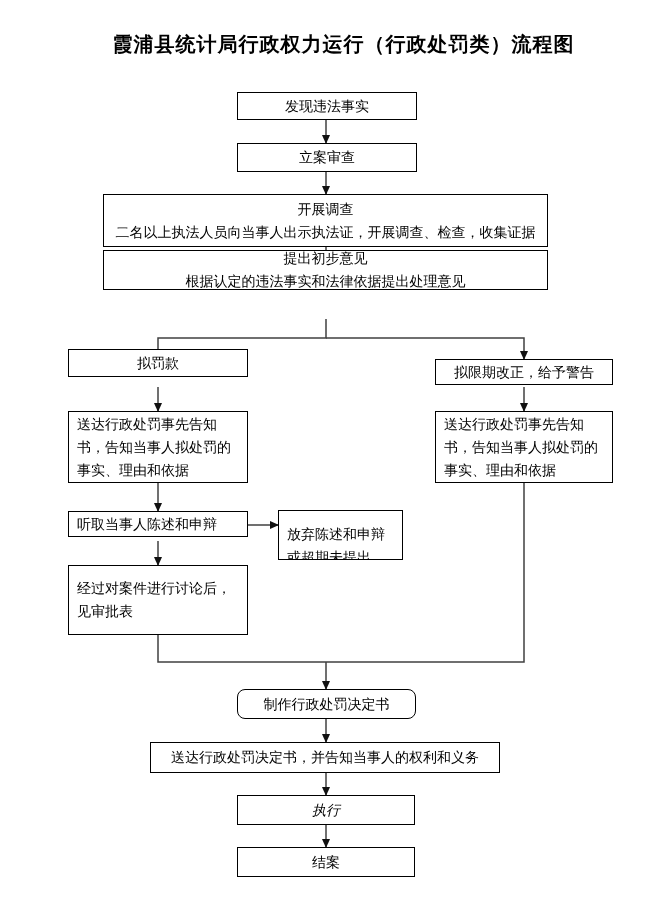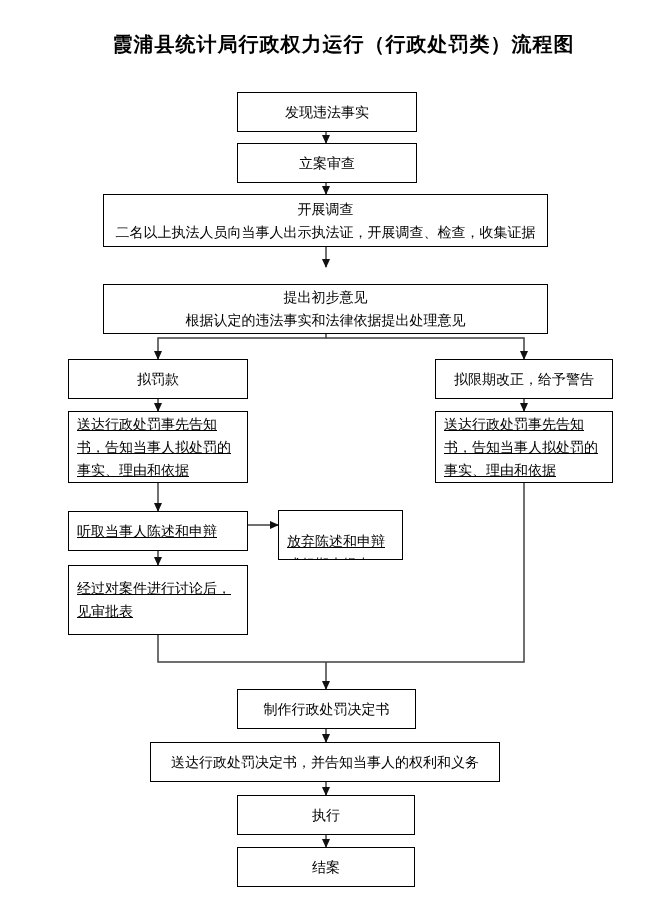--- a/index.html
+++ b/index.html
@@ -51,30 +51,29 @@
     border: 1.5px solid var(--box-border);
     background: var(--background);
     color: var(--text);
     font-size: 14px;
     line-height: 23px;
     display: flex;
     flex-direction: column;
     justify-content: center;
     align-items: center;
     text-align: center;
-    padding: 19px 6px;
+    padding: 12px 6px;
     white-space: nowrap;
     overflow: hidden;
   }
   .node.left {
     align-items: flex-start;
     text-align: left;
     padding-left: 8px;
     padding-right: 4px;
-    text-decoration: underline;
   }
 </style>
 </head>
 <body>
 
 <div class="canvas">
   <div class="title">霞浦县统计局行政权力运行（行政处罚类）流程图</div>
   <svg class="connectors-svg" width="663" height="920" viewBox="0 0 663 920" xmlns="http://www.w3.org/2000/svg">
     <defs>
       <marker id="arrowhead" markerUnits="userSpaceOnUse" markerWidth="10" markerHeight="10" refX="8" refY="4" orient="auto">
@@ -102,25 +101,25 @@
       <div class="node" style="left: 237px; top: 92px; width: 180px; height: 28px;">
         <div>发现违法事实</div>
       </div>
       <div class="node" style="left: 237px; top: 143px; width: 180px; height: 29px;">
         <div>立案审查</div>
       </div>
       <div class="node" style="left: 103px; top: 194px; width: 445px; height: 53px;">
         <div>开展调查</div>
         <div>二名以上执法人员向当事人出示执法证，开展调查、检查，收集证据</div>
       </div>
-      <div class="node" style="left: 103px; top: 284px; width: 445px; height: 50px;">
+      <div class="node" style="left: 103px; top: 250px; width: 445px; height: 40px;">
         <div>提出初步意见</div>
         <div>根据认定的违法事实和法律依据提出处理意见</div>
       </div>
-      <div class="node" style="left: 68px; top: 359px; width: 180px; height: 28px;">
+      <div class="node" style="left: 68px; top: 349px; width: 180px; height: 28px;">
         <div>拟罚款</div>
       </div>
       <div class="node" style="left: 435px; top: 359px; width: 178px; height: 16px;">
         <div>拟限期改正，给予警告</div>
       </div>
       <div class="node left" style="left: 68px; top: 411px; width: 180px; height: 72px;">
         <div>送达行政处罚事先告知</div>
         <div>书，告知当事人拟处罚的</div>
         <div>事实、理由和依据</div>
       </div>
@@ -133,26 +132,26 @@
         <div>听取当事人陈述和申辩</div>
       </div>
       <div class="node left" style="left: 278px; top: 510px; width: 125px; height: 50px; justify-content: space-between;">
         <div>放弃陈述和申辩</div>
         <div>或超期未提出</div>
       </div>
       <div class="node left" style="left: 68px; top: 565px; width: 180px; height: 70px;">
         <div>经过对案件进行讨论后，</div>
         <div>见审批表</div>
       </div>
-      <div class="node" style="left: 237px; top: 689px; width: 179px; height: 30px;">
+      <div class="node" style="left: 237px; top: 689px; width: 179px; height: 30px; border-radius: 8px;">
         <div>制作行政处罚决定书</div>
       </div>
       <div class="node" style="left: 150px; top: 742px; width: 350px; height: 31px;">
         <div>送达行政处罚决定书，并告知当事人的权利和义务</div>
       </div>
-      <div class="node" style="left: 237px; top: 795px; width: 178px; height: 30px;">
+      <div class="node" style="left: 237px; top: 795px; width: 178px; height: 30px; font-style: italic;">
         <div>执行</div>
       </div>
       <div class="node" style="left: 237px; top: 847px; width: 178px; height: 30px;">
         <div>结案</div>
       </div>
     </div>
 </div>
 
 </body></html>

